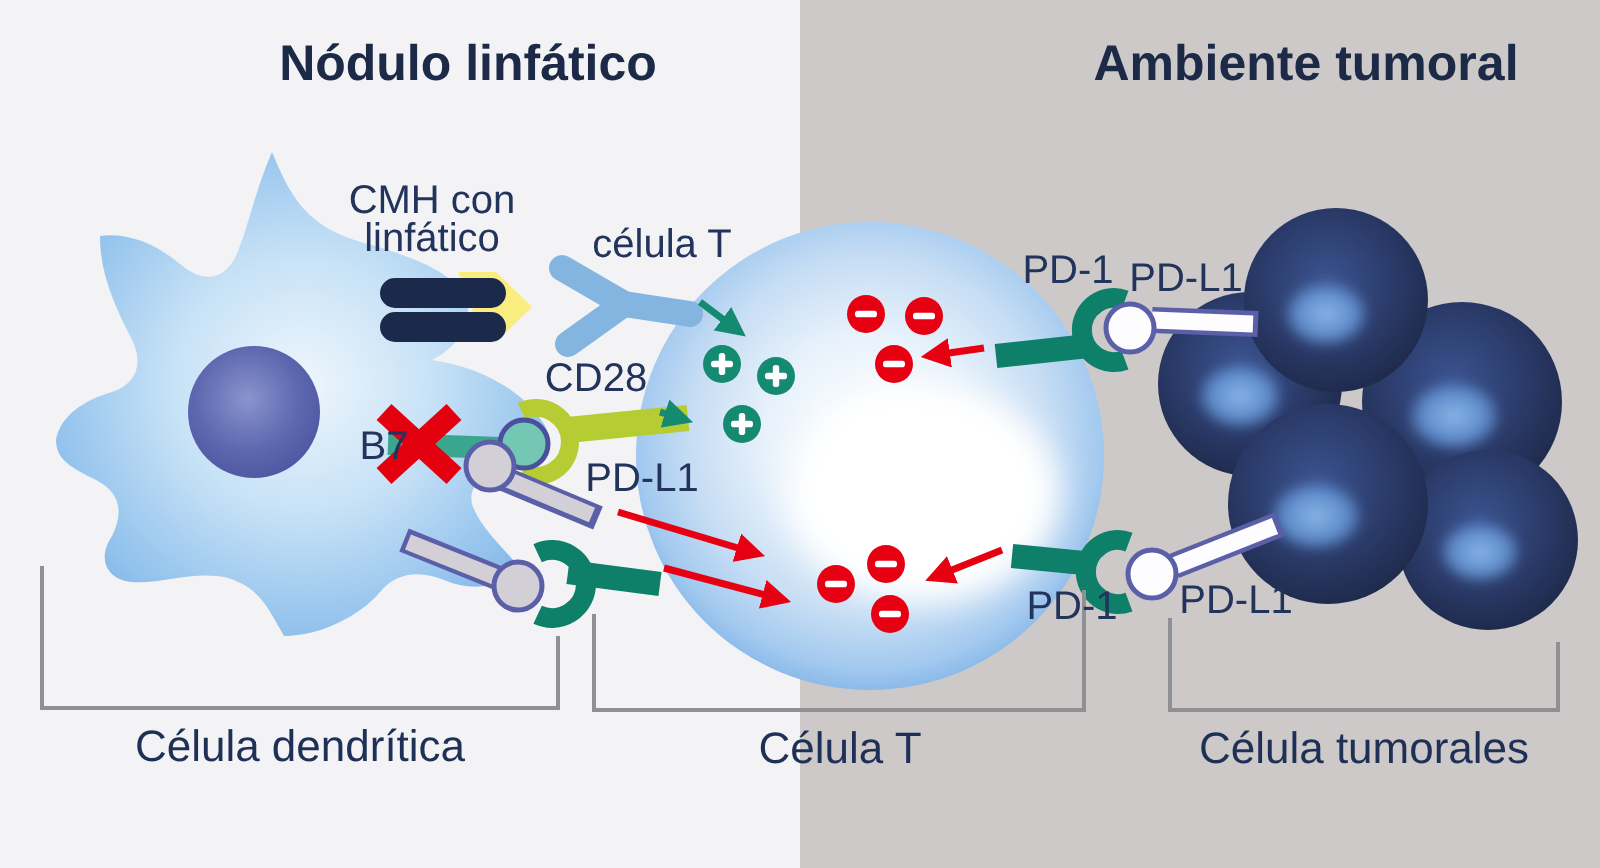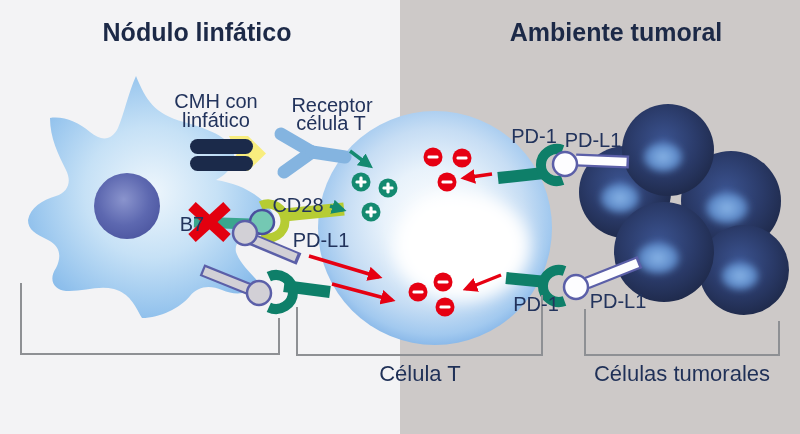--- a/index.html
+++ b/index.html
@@ -17,20 +17,21 @@
     white-space:nowrap;
     color:#22335c;
     font-size:20px;
     line-height:1.05;
     text-align:center;
   }
   .title{
     font-size:25px;
     font-weight:bold;
     color:#1c2947;
+    margin-left:37px;
   }
   .cell-label{
     font-size:22px;
     color:#1f3057;
   }
 </style>
 </head>
 <body>
 
 <div id="stage">
@@ -266,27 +267,27 @@
     <path d="M585,309 L585,355 L779,355 L779,321"></path>
   </g>
 </svg>
 
   <div class="lbl title" style="left:197px;top:32px">Nódulo linfático</div>
   <div class="lbl title" style="left:616px;top:32px">Ambiente tumoral</div>
 
   <div class="lbl" style="left:216px;top:101px">CMH con</div>
   <div class="lbl" style="left:216px;top:120px">linfático</div>
 
-  <div class="lbl" style="left:332px;top:105px">Receptor</div>
   <div class="lbl" style="left:331px;top:123px">célula T</div>
 
-  <div class="lbl" style="left:298px;top:205px">CD28</div>
+  <div class="lbl" style="left:298px;top:190px">CD28</div>
   <div class="lbl" style="left:192px;top:224px">B7</div>
   <div class="lbl" style="left:321px;top:240px">PD-L1</div>
 
   <div class="lbl" style="left:534px;top:136px">PD-1</div>
   <div class="lbl" style="left:593px;top:140px">PD-L1</div>
   <div class="lbl" style="left:536px;top:304px">PD-1</div>
   <div class="lbl" style="left:618px;top:301px">PD-L1</div>
 
+  <div class="lbl cell-label" style="left:150px;top:373px">Célula dendrítica</div>
   <div class="lbl cell-label" style="left:420px;top:374px">Célula T</div>
-  <div class="lbl cell-label" style="left:682px;top:374px">Células tumorales</div>
+  <div class="lbl cell-label" style="left:682px;top:374px">Célula tumorales</div>
 </div>
 
 </body></html>

